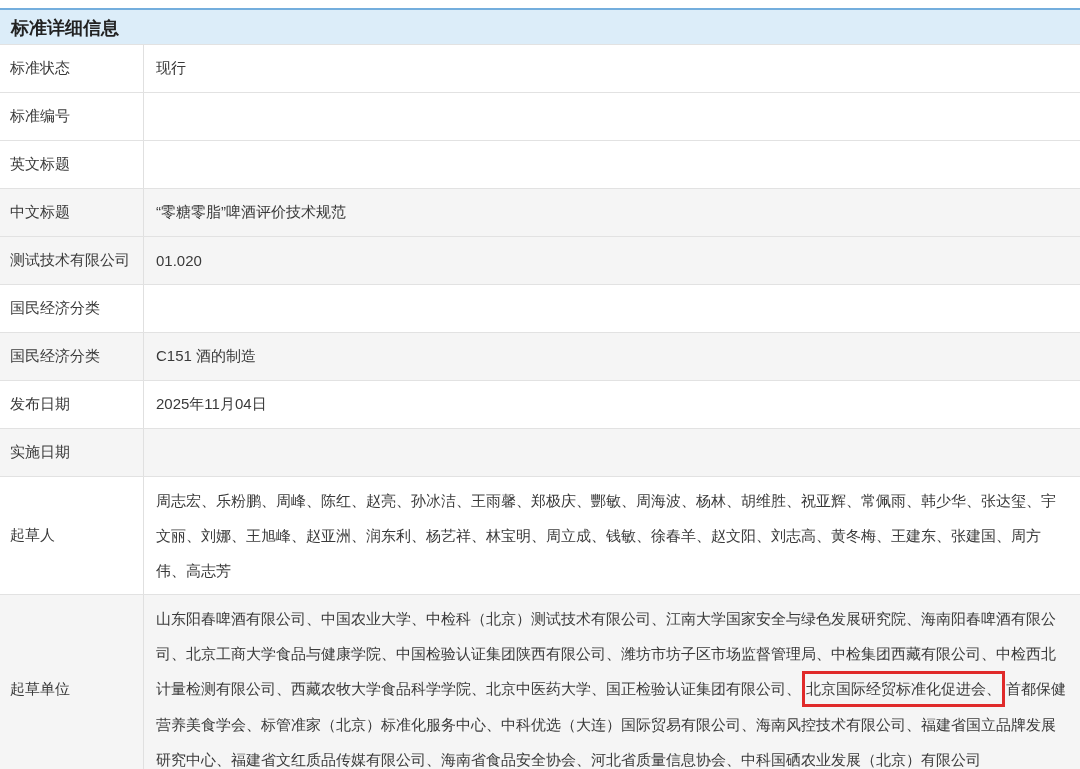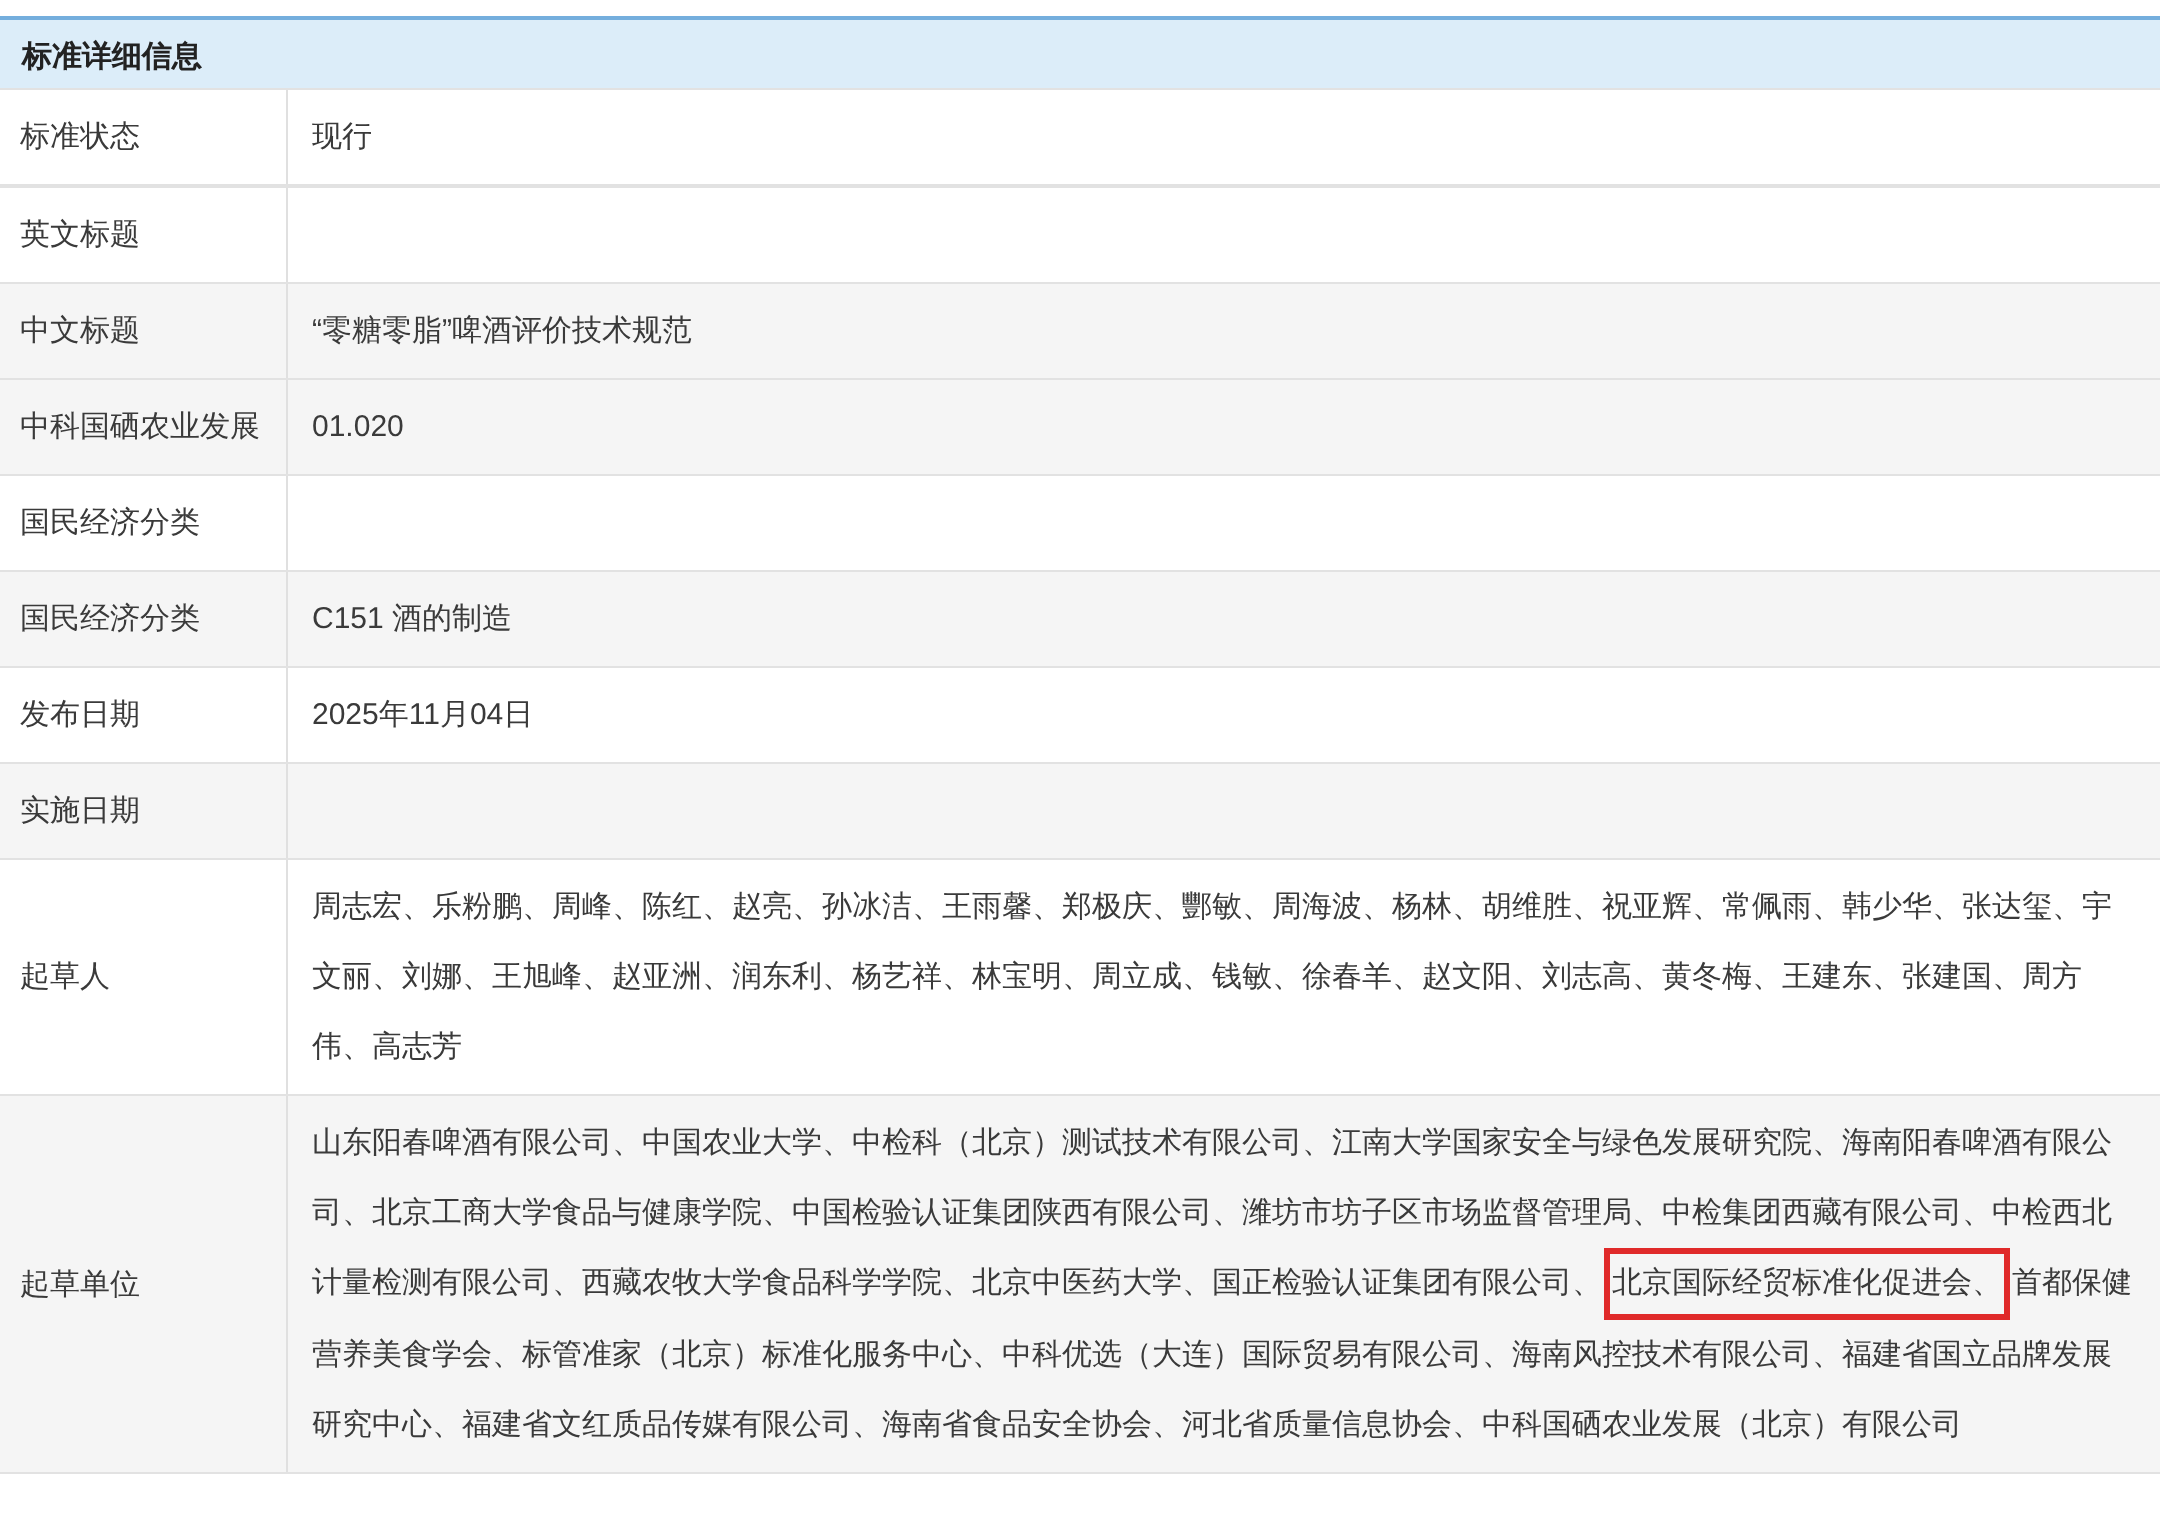--- a/index.html
+++ b/index.html
@@ -12,21 +12,21 @@
     font-family: "Liberation Sans", sans-serif;
     color: #3a3a3a;
   }
   .wrap { padding-top: 8px; }
   .panel-header {
     border-top: 2px solid #74aedd;
     background: #dcedf9;
     height: 37px;
     line-height: 37px;
     padding-left: 11px;
-    font-size: 15px;
+    font-size: 18px;
     font-weight: bold;
     color: #222;
     border-bottom: 1px solid #e2e2e2;
   }
   .row {
     display: flex;
     border-bottom: 1px solid #e2e2e2;
     font-size: 15px;
     background: #ffffff;
   }
@@ -66,34 +66,35 @@
 <div class="wrap">
 
   <div class="panel-header">标准详细信息</div>
 
   <div class="row">
     <div class="cell-label">标准状态</div>
     <div class="cell-value">现行</div>
   </div>
 
   <div class="row">
+    <div class="cell-label">标准编号</div>
   </div>
 
   <div class="row">
     <div class="cell-label">英文标题</div>
     <div class="cell-value"></div>
   </div>
 
   <div class="row shaded">
     <div class="cell-label">中文标题</div>
     <div class="cell-value">“零糖零脂”啤酒评价技术规范</div>
   </div>
 
   <div class="row shaded">
-    <div class="cell-label">中科国硒农业发展</div>
+    <div class="cell-label">测试技术有限公司</div>
     <div class="cell-value">01.020</div>
   </div>
 
   <div class="row">
     <div class="cell-label">国民经济分类</div>
     <div class="cell-value"></div>
   </div>
 
   <div class="row shaded">
     <div class="cell-label">国民经济分类</div>

